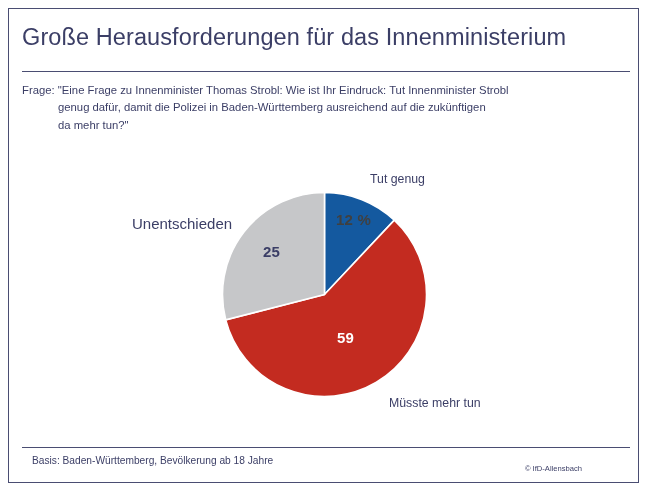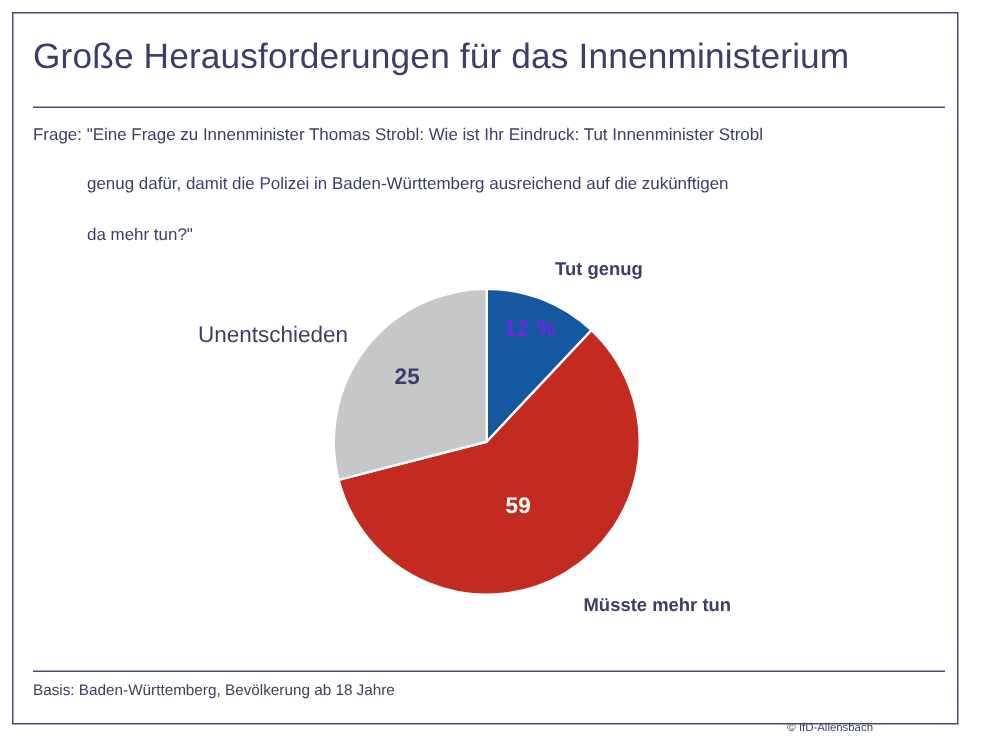--- a/index.html
+++ b/index.html
@@ -25,57 +25,56 @@
   .rule-top{
     position:absolute;left:22px;top:71px;width:608px;height:1px;background:#4a4d72;
   }
 
   
   .question{
     position:absolute;left:22px;top:82px;width:600px;
     font-size:11.3px;line-height:17.4px;color:#3b3e66;
   }
   .question .qline{white-space:nowrap;}
-  .question .qindent{padding-left:36px;margin-top:16px;}
+  .question .qindent{padding-left:36px;}
 
   
   .chart{position:absolute;left:0;top:160px;width:657px;height:270px;}
   .pie-wrap{position:absolute;left:222px;top:32px;width:205px;height:205px;}
   .pie-wrap svg{display:block;}
 
   .slice-val{
     position:absolute;font-size:15px;font-weight:bold;letter-spacing:0.2px;
     white-space:nowrap;
   }
-  .val-blue{left:336px;top:211px;color:#6d28d9;}
+  .val-blue{left:336px;top:211px;color:#404040;}
   .val-gray{left:263px;top:243px;color:#3b3e66;}
   .val-red{left:337px;top:329px;color:#ffffff;}
 
   .cat-label{
-    position:absolute;font-size:12.3px;font-weight:bold;color:#3b3e66;
+    position:absolute;font-size:12.3px;font-weight:normal;color:#3b3e66;
     white-space:nowrap;
   }
   .lbl-tutgenug{left:370px;top:172px;}
   .lbl-muesste{left:389px;top:396px;}
   .cat-label.plain{font-weight:400;font-size:15px;}
   .lbl-unent{left:132px;top:215px;}
 
   
   .rule-bottom{
     position:absolute;left:22px;top:447px;width:608px;height:1px;background:#4a4d72;
   }
   .footer{
     position:absolute;left:22px;top:454px;width:608px;
     font-size:10.2px;line-height:14.6px;color:#3b3e66;
   }
-  .footer .fline{white-space:nowrap;}
+  .footer .fline{white-space:nowrap;margin-left:10px;}
   .copyright{
     position:absolute;right:14px;top:464px;font-size:7.6px;color:#3b3e66;
     white-space:nowrap;
-    margin-top:16px;
   }
 </style>
 </head>
 <body>
 
 <div id="stage">
 
   <div class="frame"></div>
 
   <div class="title">Große Herausforderungen für das Innenministerium</div>

